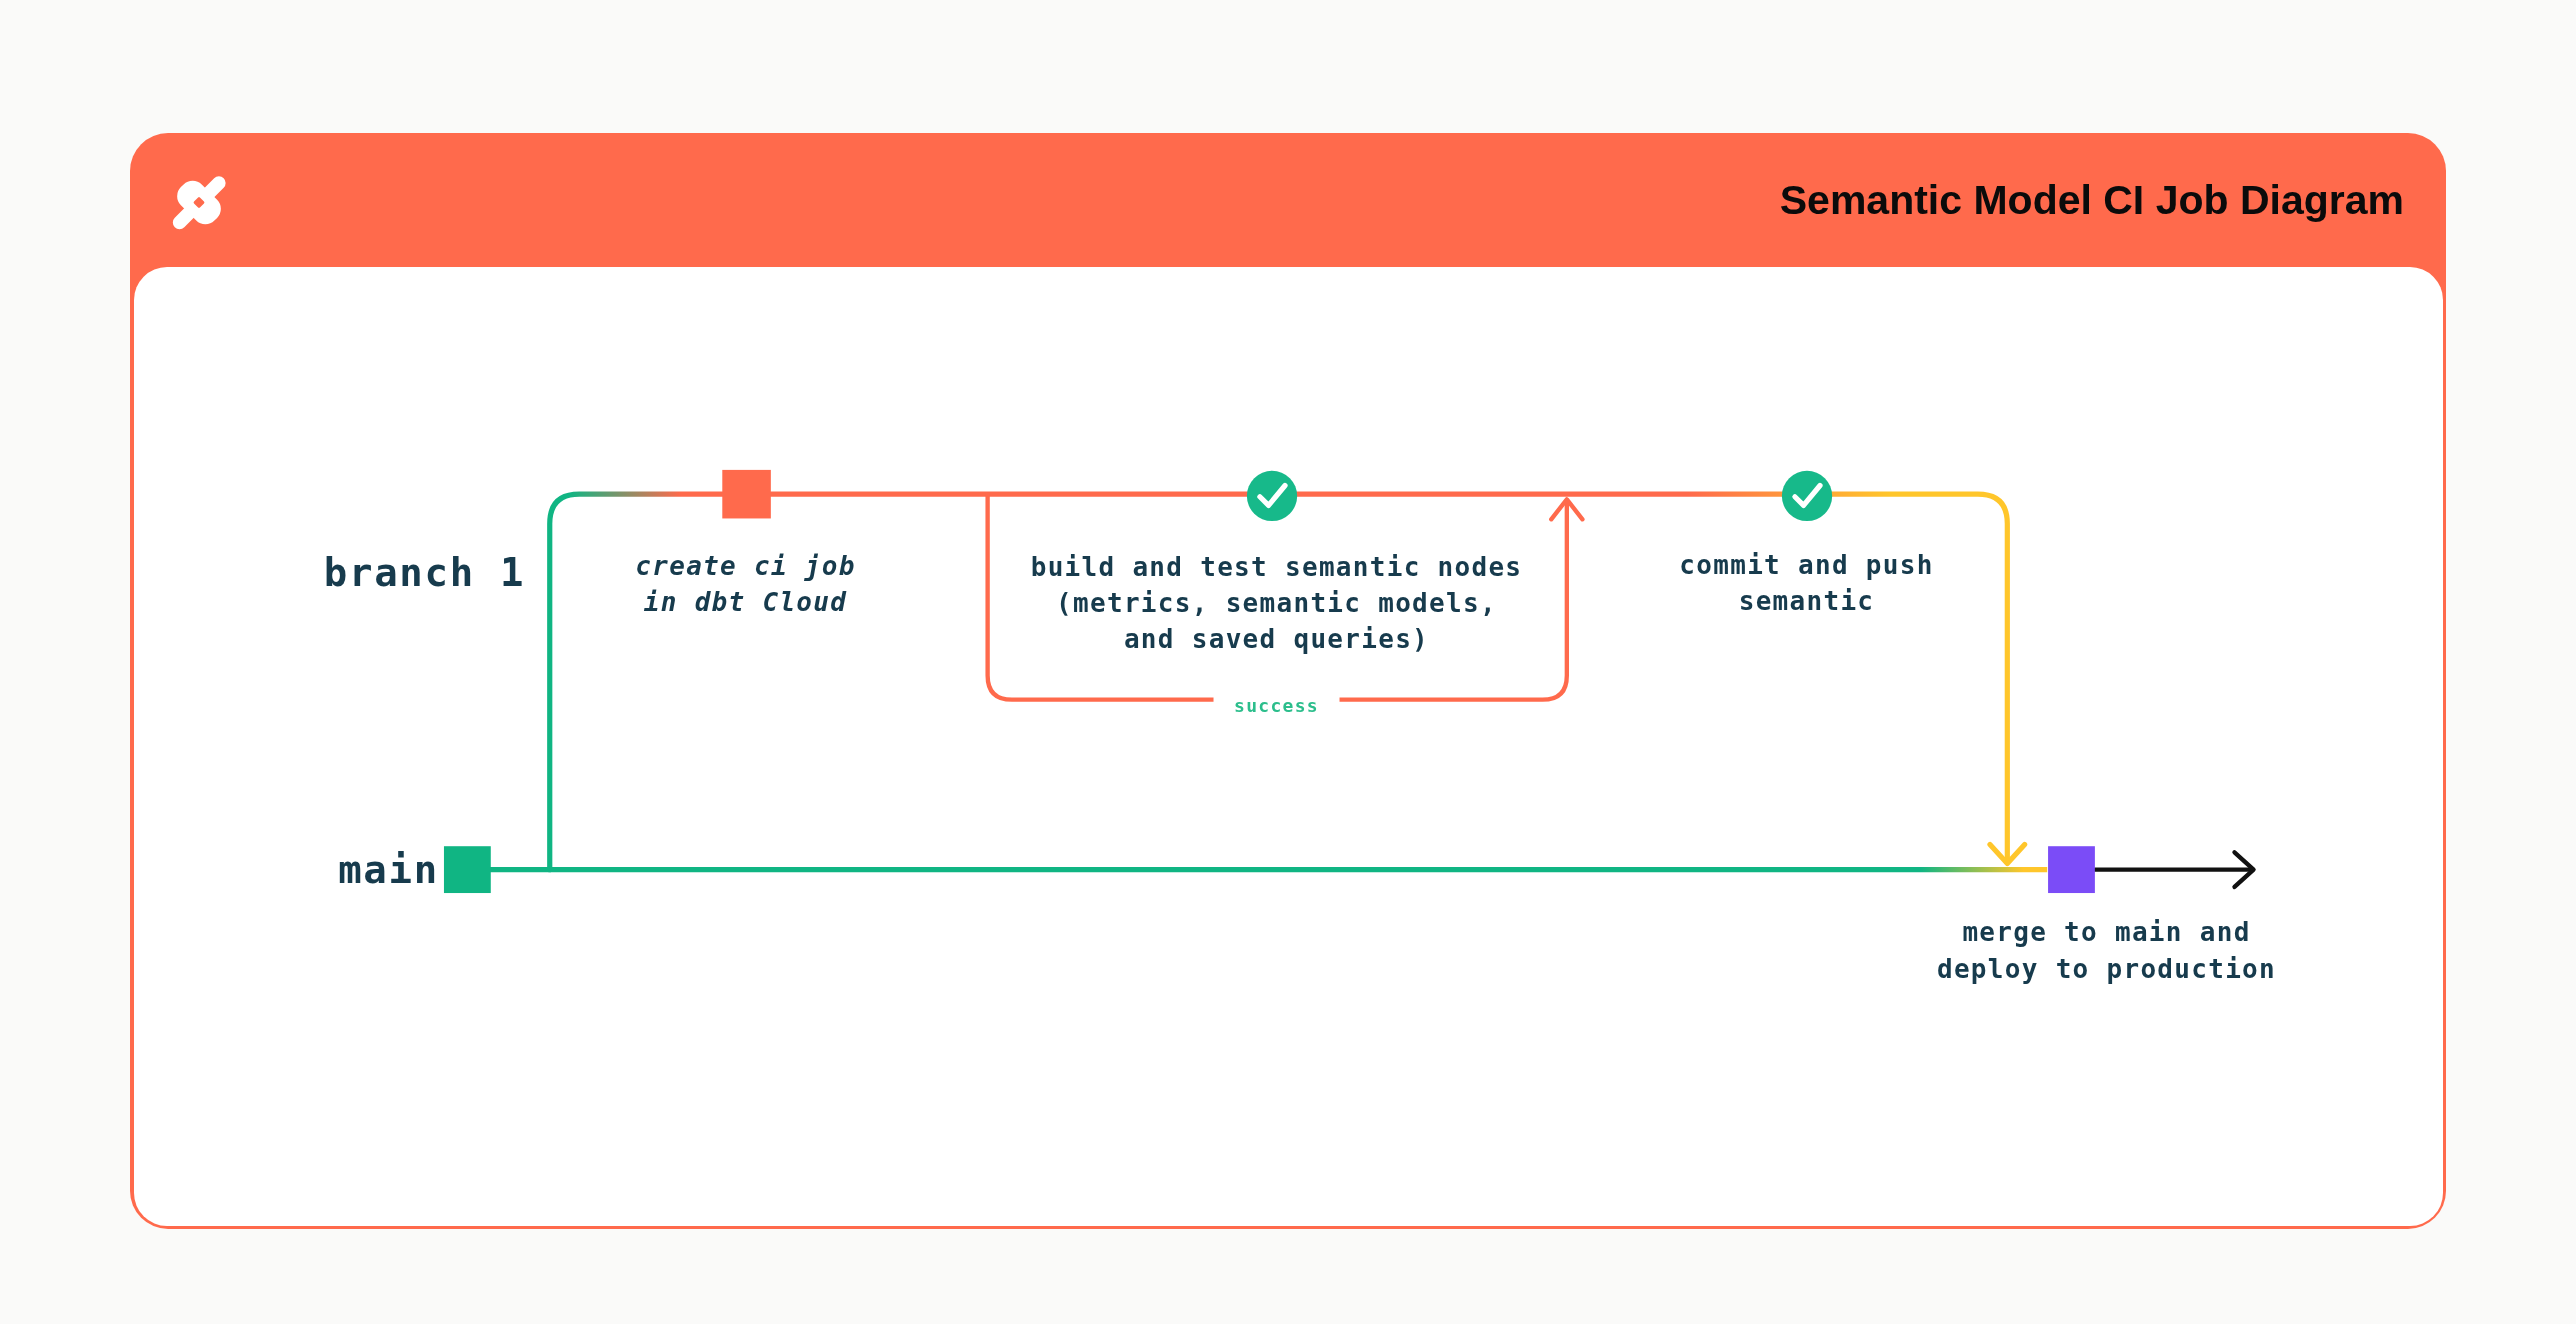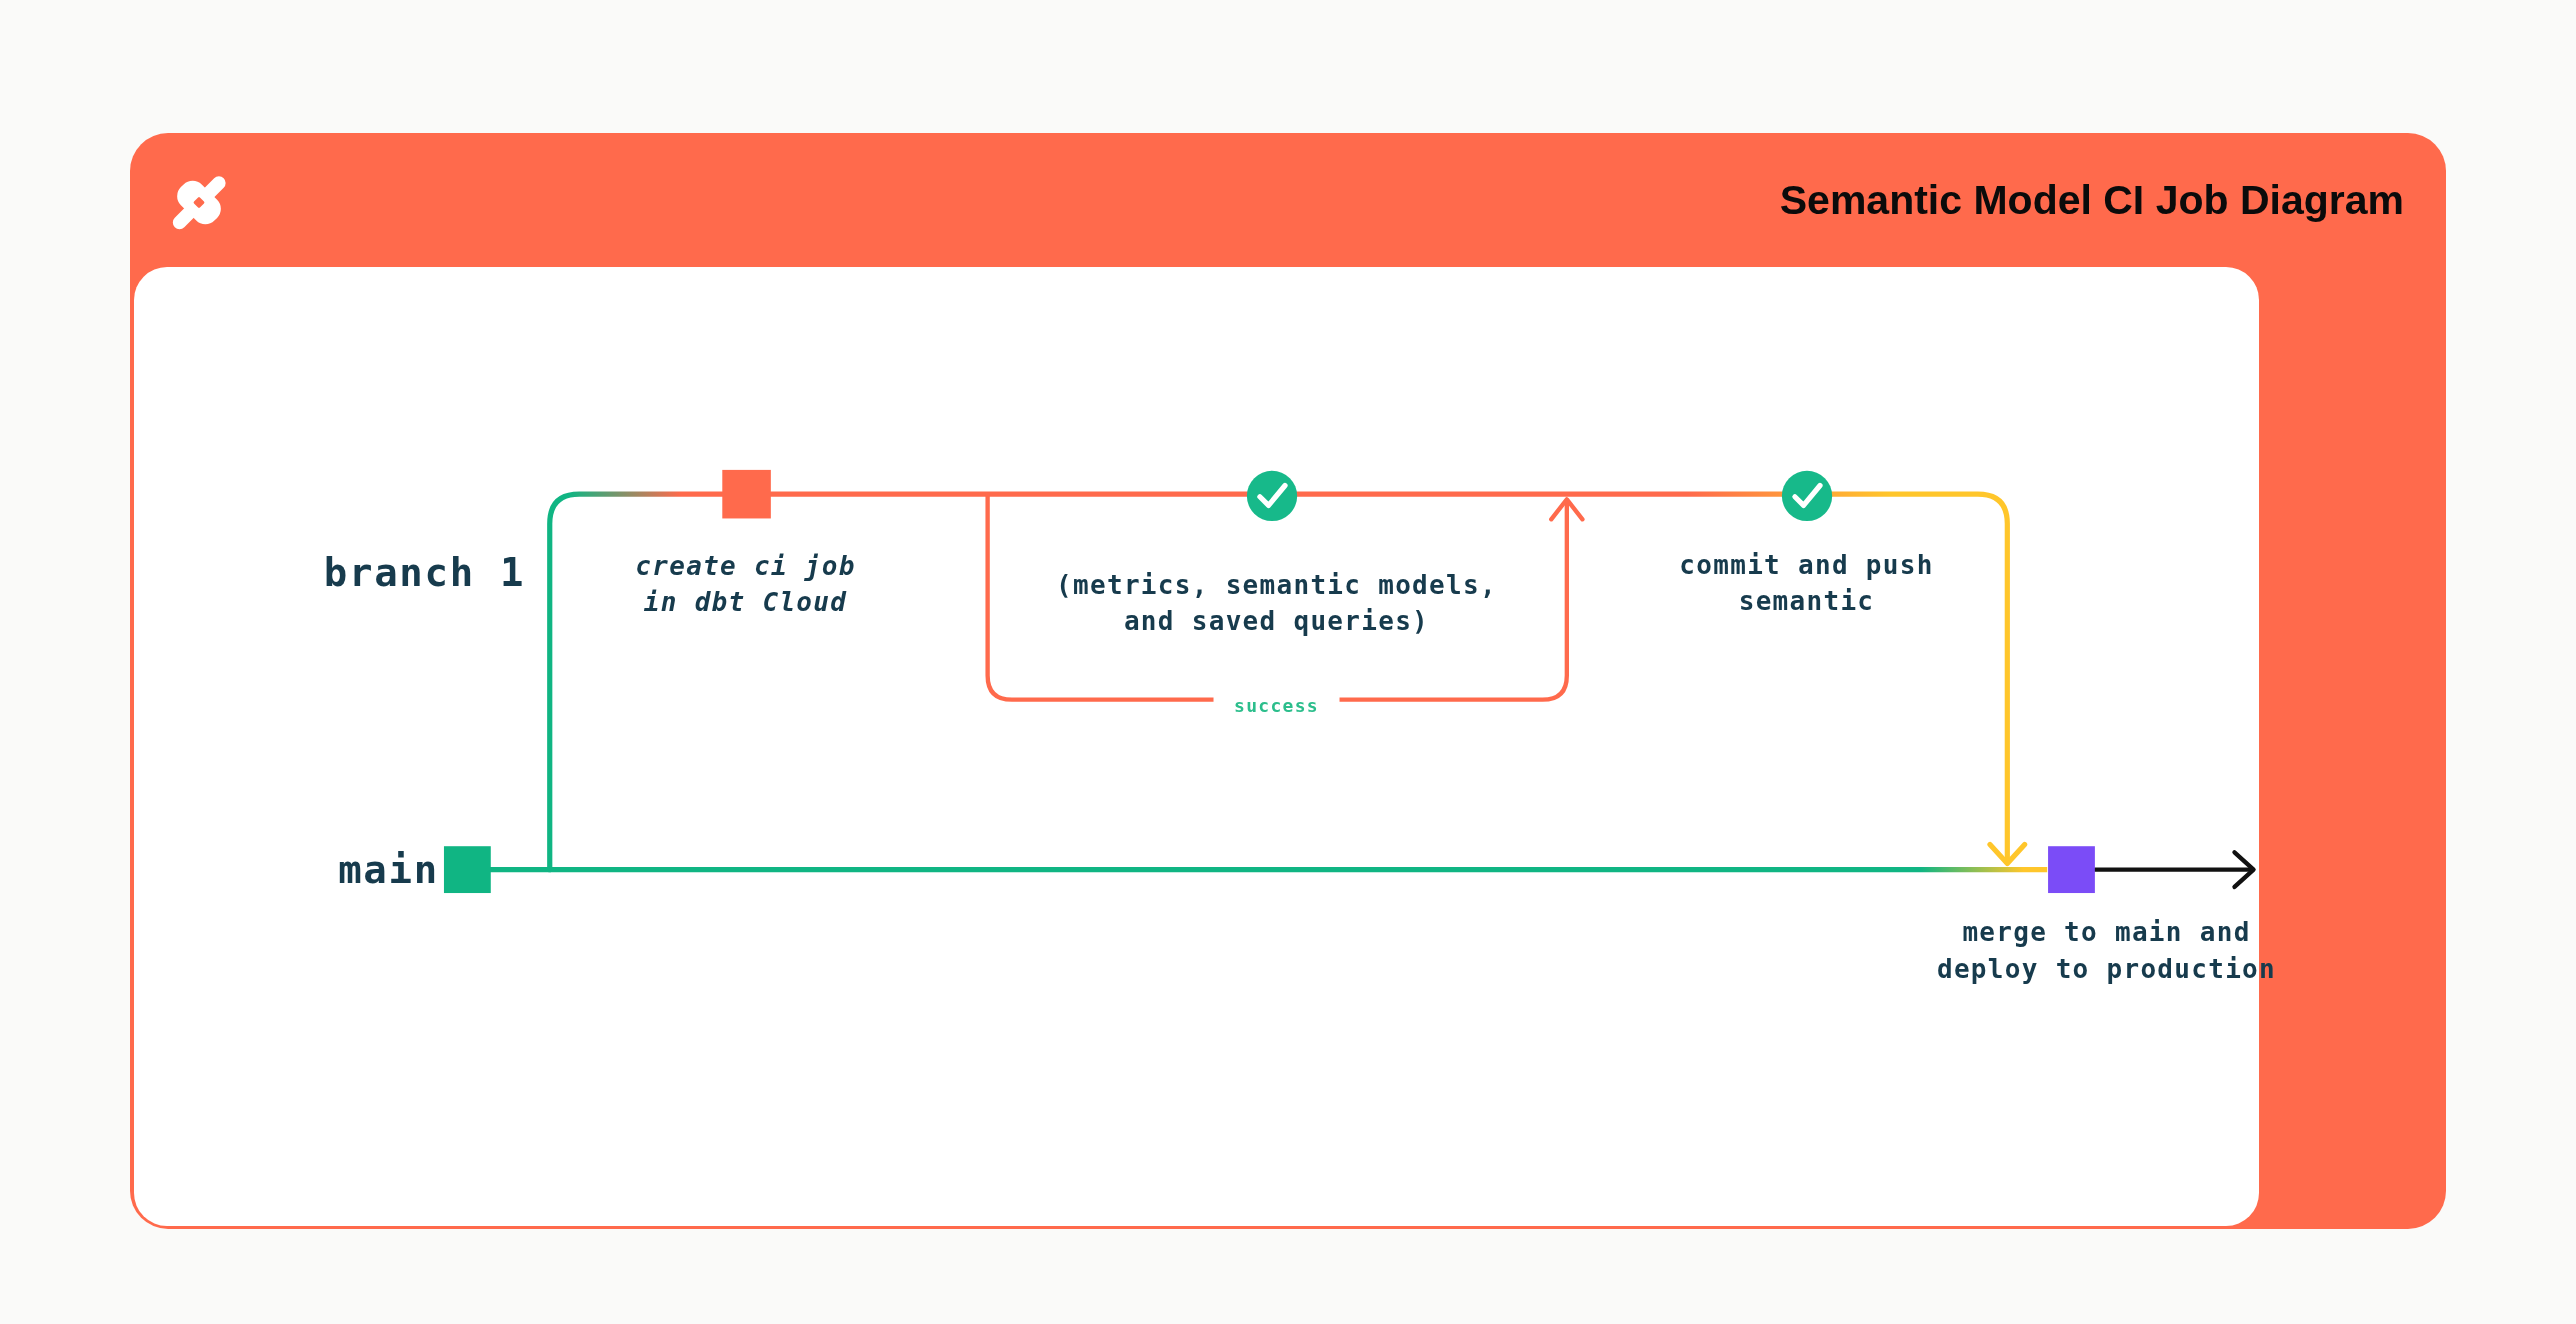--- a/index.html
+++ b/index.html
@@ -33,21 +33,21 @@
   .logo{
     position:absolute;left:37px;top:33px;width:64px;height:73px;
   }
   .title{
     position:absolute;right:42px;top:0;height:134px;line-height:134px;
     font-family:"Liberation Sans","DejaVu Sans",sans-serif;
     font-weight:bold;font-size:41px;color:var(--title-ink);
     letter-spacing:0px;white-space:nowrap;
   }
   .panel{
-    position:absolute;left:3.5px;top:134px;width:2125px;height:959px;
+    position:absolute;left:3.5px;top:134px;width:2309px;height:959px;
     background:var(--card-bg);
     border-radius:33px;
   }
   .diagram-svg{position:absolute;left:0;top:0;}
   .label{
     position:absolute;transform:translate(-50%,-50%);
     color:var(--ink);font-weight:bold;text-align:center;white-space:nowrap;
   }
   .ref-label{font-size:39px;letter-spacing:1.7px;}
   .step-label{font-size:26px;line-height:36px;letter-spacing:1.3px;}
@@ -129,20 +129,21 @@
     <div class="label ref-label" style="left:291px;top:305px;">branch 1</div>
 
     <div class="label ref-label" style="left:255px;top:602px;">main</div>
 
     <div class="label step-label" style="left:612px;top:317px;font-style:italic;">
       <div>create ci job</div>
       <div>in dbt Cloud</div>
     </div>
 
     <div class="label step-label" style="left:1143px;top:336px;">
+      <div>build and test semantic nodes</div>
       <div>(metrics, semantic models,</div>
       <div>and saved queries)</div>
     </div>
 
     <div class="label step-label" style="left:1673px;top:316px;">
       <div>commit and push</div>
       <div>semantic</div>
     </div>
 
     <div class="label success-label" style="left:1143px;top:438px;">success</div>

